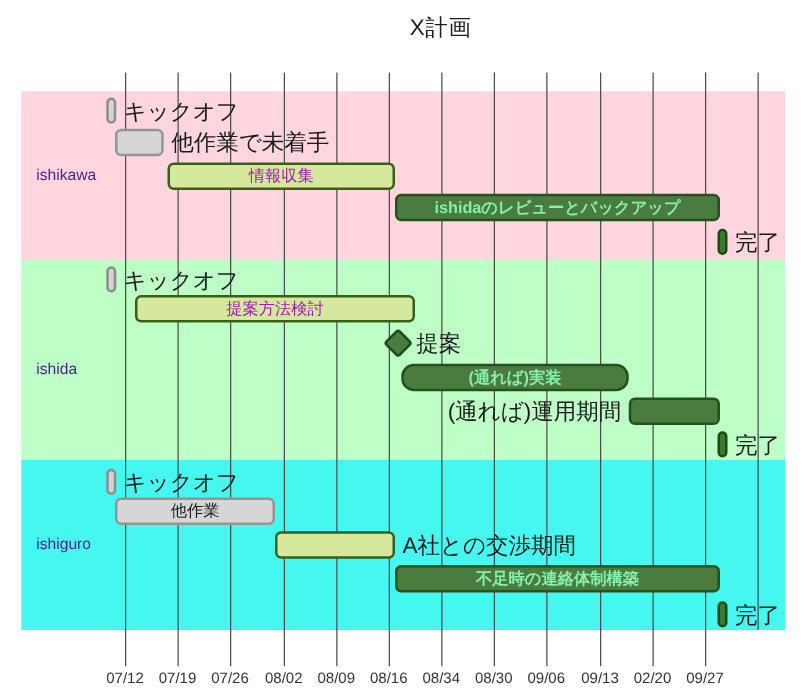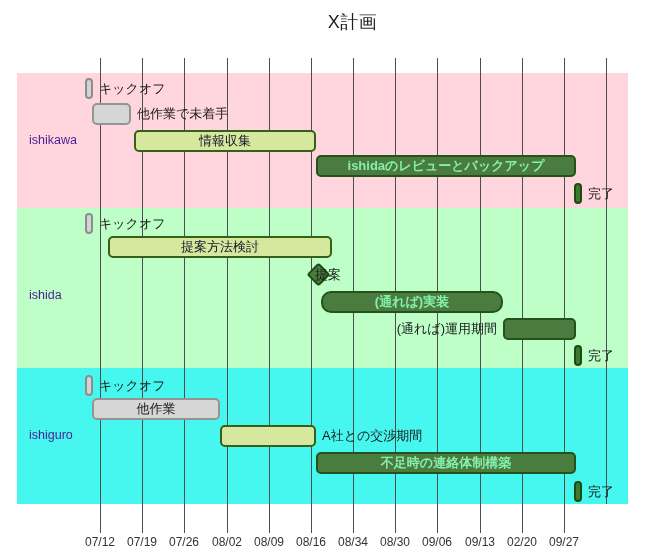--- a/index.html
+++ b/index.html
@@ -14,30 +14,30 @@
   .band { position:absolute; left:17px; width:611px; }
   .lane-label { position:absolute; font-size:12.5px; color:#4c1d95; white-space:nowrap; }
   .gridline { position:absolute; width:1px; background:#4d4d4d; }
   .tick-label { position:absolute; width:44px; text-align:center; font-size:12px; color:#333; }
   .bar {
     position:absolute; box-sizing:border-box; border-radius:5px;
     display:flex; align-items:center; justify-content:center;
     font-size:13px; white-space:nowrap; overflow:hidden;
   }
   .bar.gray  { background:#d6d6d6; border:2px solid #949494; color:#1a1a1a; }
-  .bar.light { background:#d6e79e; border:2px solid #366019; color:#0f172a;text-align:right; }
+  .bar.light { background:#d6e79e; border:2px solid #366019; color:#a21caf;text-align:right; }
   .bar.dark  { background:#4a7b3f; border:2px solid #25511a; color:#86efac; font-weight:bold; }
   .pill { position:absolute; box-sizing:border-box; width:8px; border-radius:4px; }
   .pill.gray { background:#d4d4d4; border:2px solid #8d8d8d; }
   .pill.dark { background:#3d7a31; border:2px solid #1d4a12; }
   .diamond {
     position:absolute; box-sizing:border-box; background:#4a7b3f;
     border:2px solid #1e4a14; transform:rotate(45deg); border-radius:3px;
   }
-  .olabel { position:absolute; font-size:13px; line-height:18px; color:#1a1a1a; white-space:nowrap; }
+  .olabel { position:absolute; font-size:18px; line-height:18px; color:#1a1a1a; white-space:nowrap; }
   .olabel.right-align { text-align:right; }
 </style>
 </head>
 <body>
 
 <div id="chart">
   <div id="title">X計画</div>
   <div id="plot">
       <div class="band" style="top: 73px; height: 135px; background: rgb(255, 214, 222);"></div>
       <div class="lane-label" style="left: 29px; top: 133px;">ishikawa</div>
@@ -75,21 +75,21 @@
       <div class="bar gray" style="left: 92px; top: 103px; width: 39px; height: 22px;"></div>
       <div class="olabel" style="left: 137px; top: 105px;">他作業で未着手</div>
       <div class="bar light" style="left: 134px; top: 130px; width: 182px; height: 22px;">情報収集</div>
       <div class="bar dark" style="left: 316px; top: 155px; width: 260px; height: 22px;">ishidaのレビューとバックアップ</div>
       <div class="pill dark" style="left: 574px; top: 183px; height: 21px;"></div>
       <div class="olabel" style="left: 588px; top: 184.5px;">完了</div>
       <div class="pill gray" style="left: 85px; top: 213px; height: 21px;"></div>
       <div class="olabel" style="left: 99px; top: 214.5px;">キックオフ</div>
       <div class="bar light" style="left: 92px; top: 236px; width: 224px; height: 22px; margin-left: 16px;">提案方法検討</div>
       <div class="diamond" style="left: 310px; top: 266px; width: 17px; height: 17px;"></div>
-      <div class="olabel" style="left: 315px; top: 265.5px; text-align: center;">提案</div>
+      <div class="olabel" style="left: 333px; top: 265.5px; text-align: center;">提案</div>
       <div class="bar dark" style="left: 321px; top: 291px; width: 182px; height: 22px; border-radius: 10px;">(通れば)実装</div>
       <div class="bar dark" style="left: 503px; top: 318px; width: 73px; height: 22px;"></div>
       <div class="olabel right-align" style="left: 293px; width: 204px; top: 320px;">(通れば)運用期間</div>
       <div class="pill dark" style="left: 574px; top: 345px; height: 21px;"></div>
       <div class="olabel" style="left: 588px; top: 346.5px;">完了</div>
       <div class="pill gray" style="left: 85px; top: 375px; height: 21px;"></div>
       <div class="olabel" style="left: 99px; top: 376.5px;">キックオフ</div>
       <div class="bar gray" style="left: 92px; top: 398px; width: 128px; height: 22px;">他作業</div>
       <div class="bar light" style="left: 220px; top: 425px; width: 96px; height: 22px;"></div>
       <div class="olabel" style="left: 322px; top: 427px;">A社との交渉期間</div>

